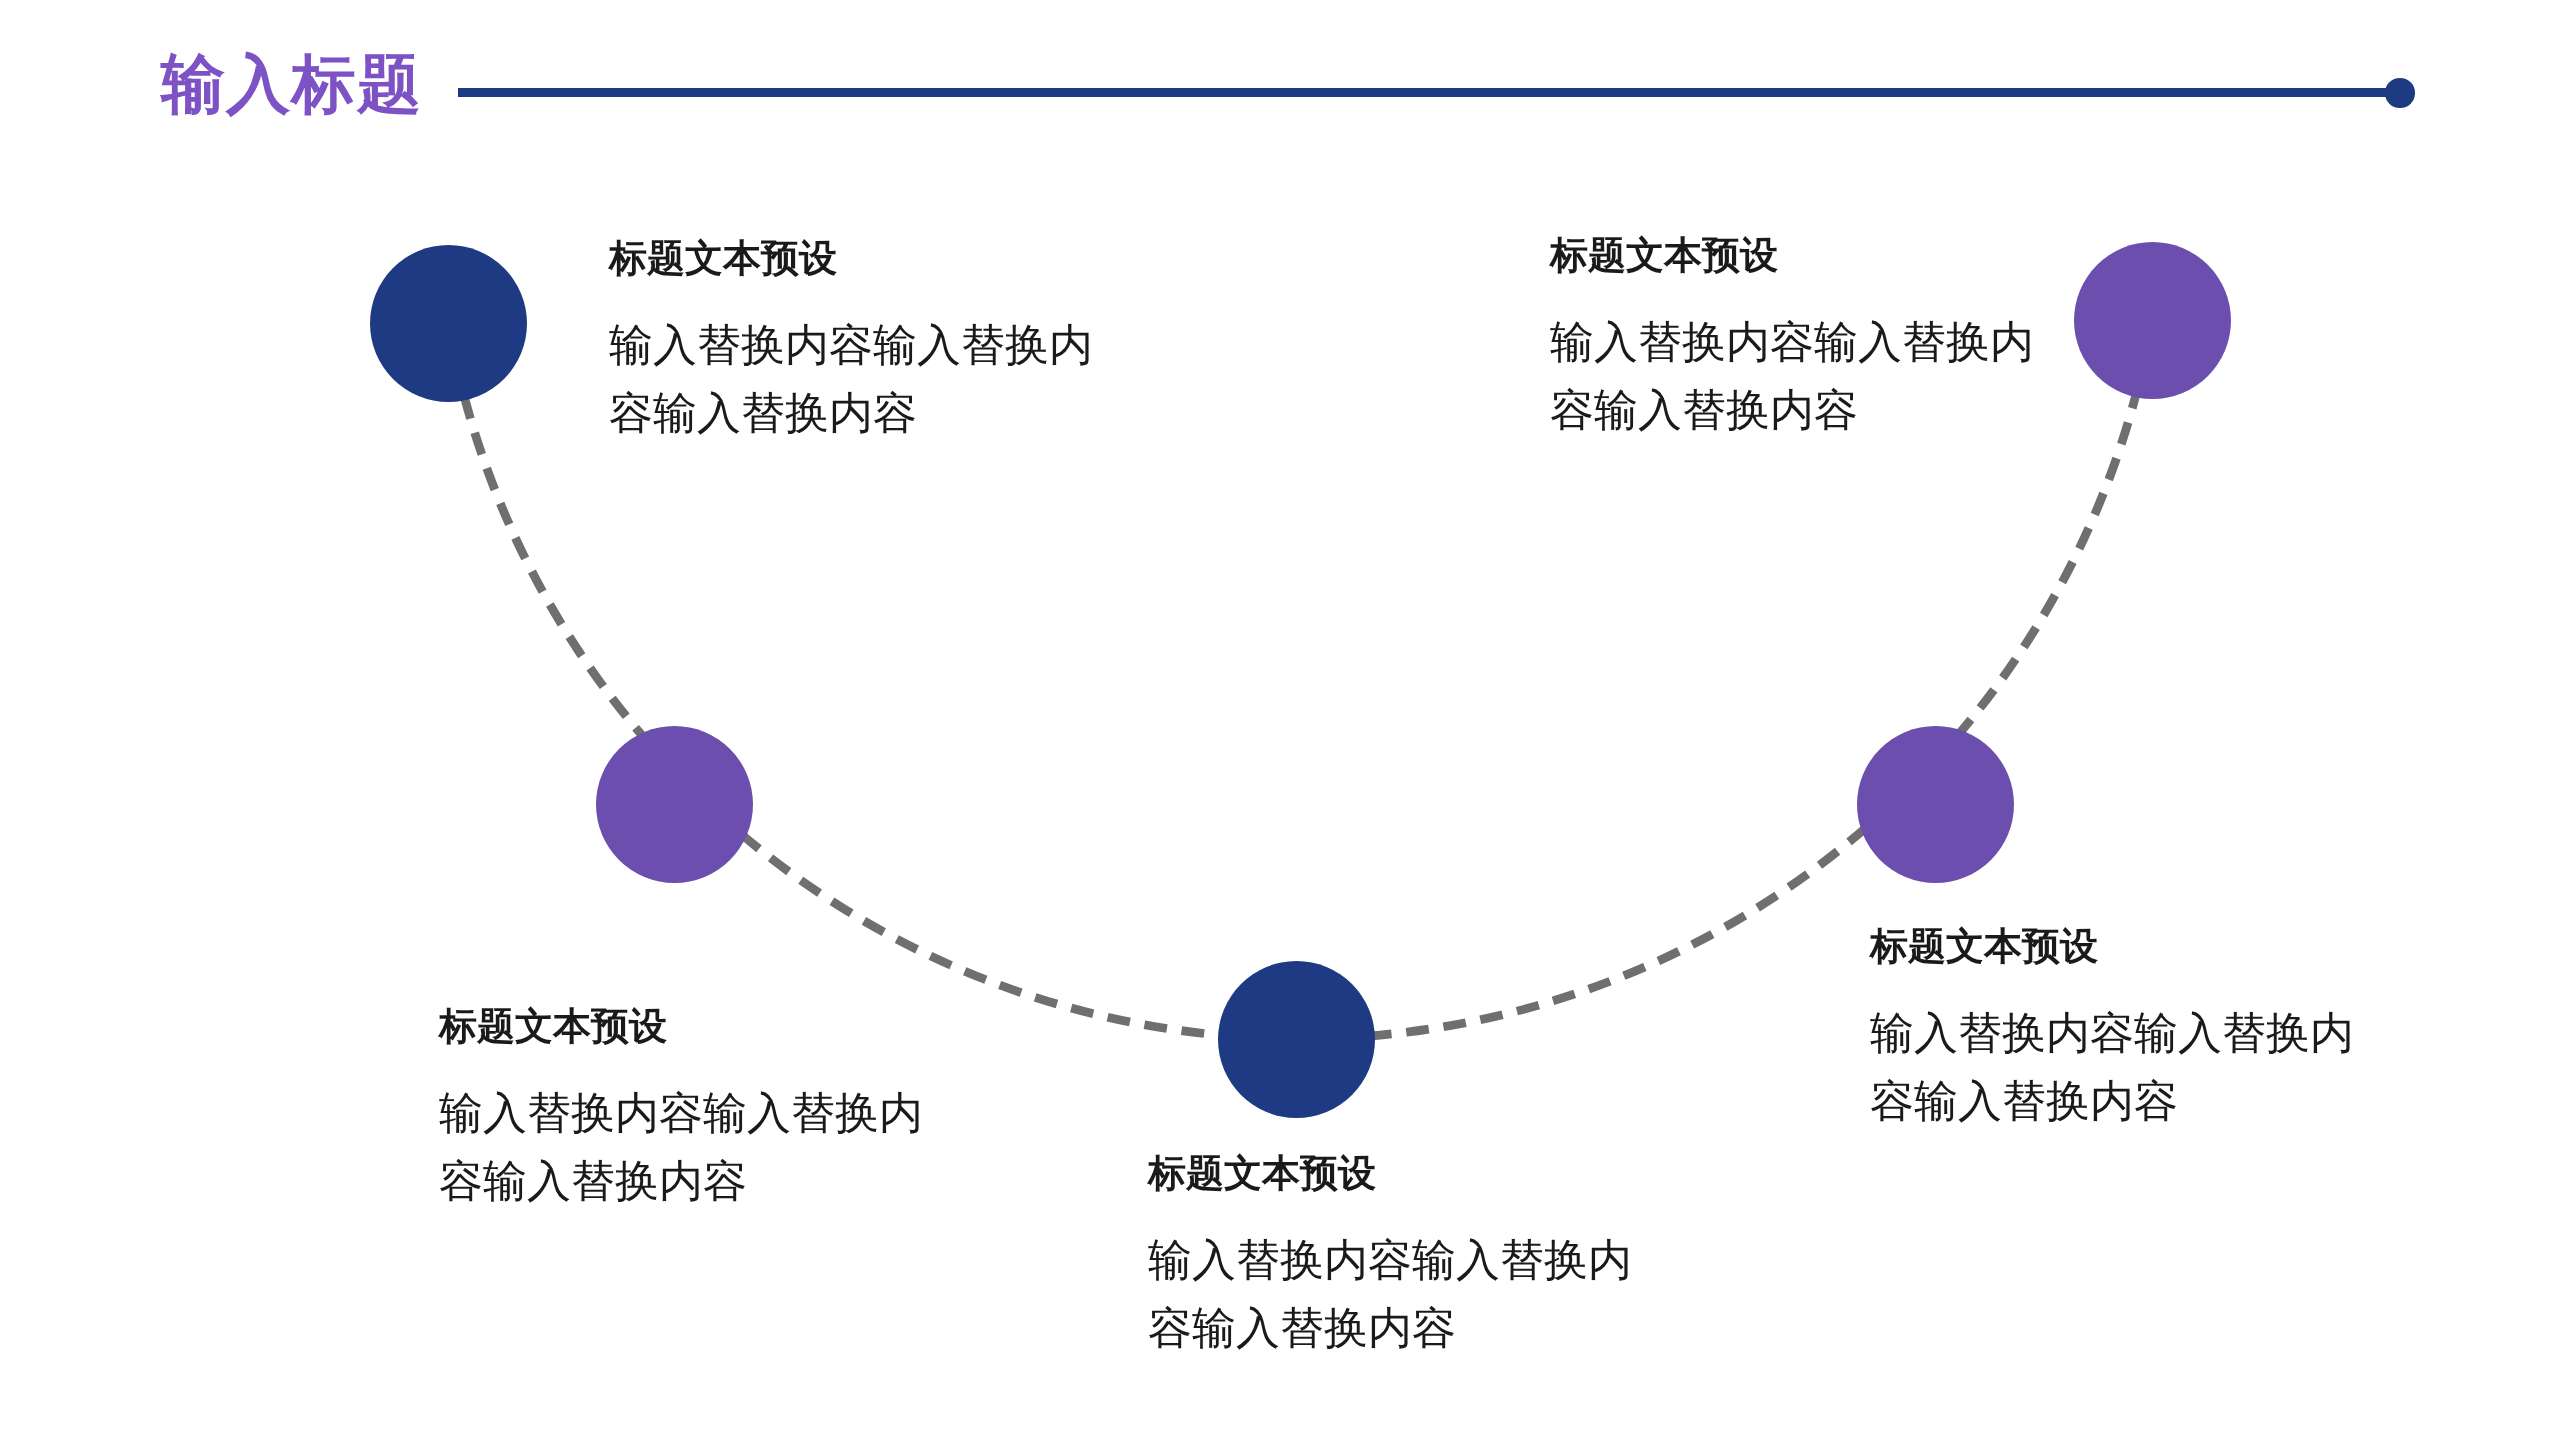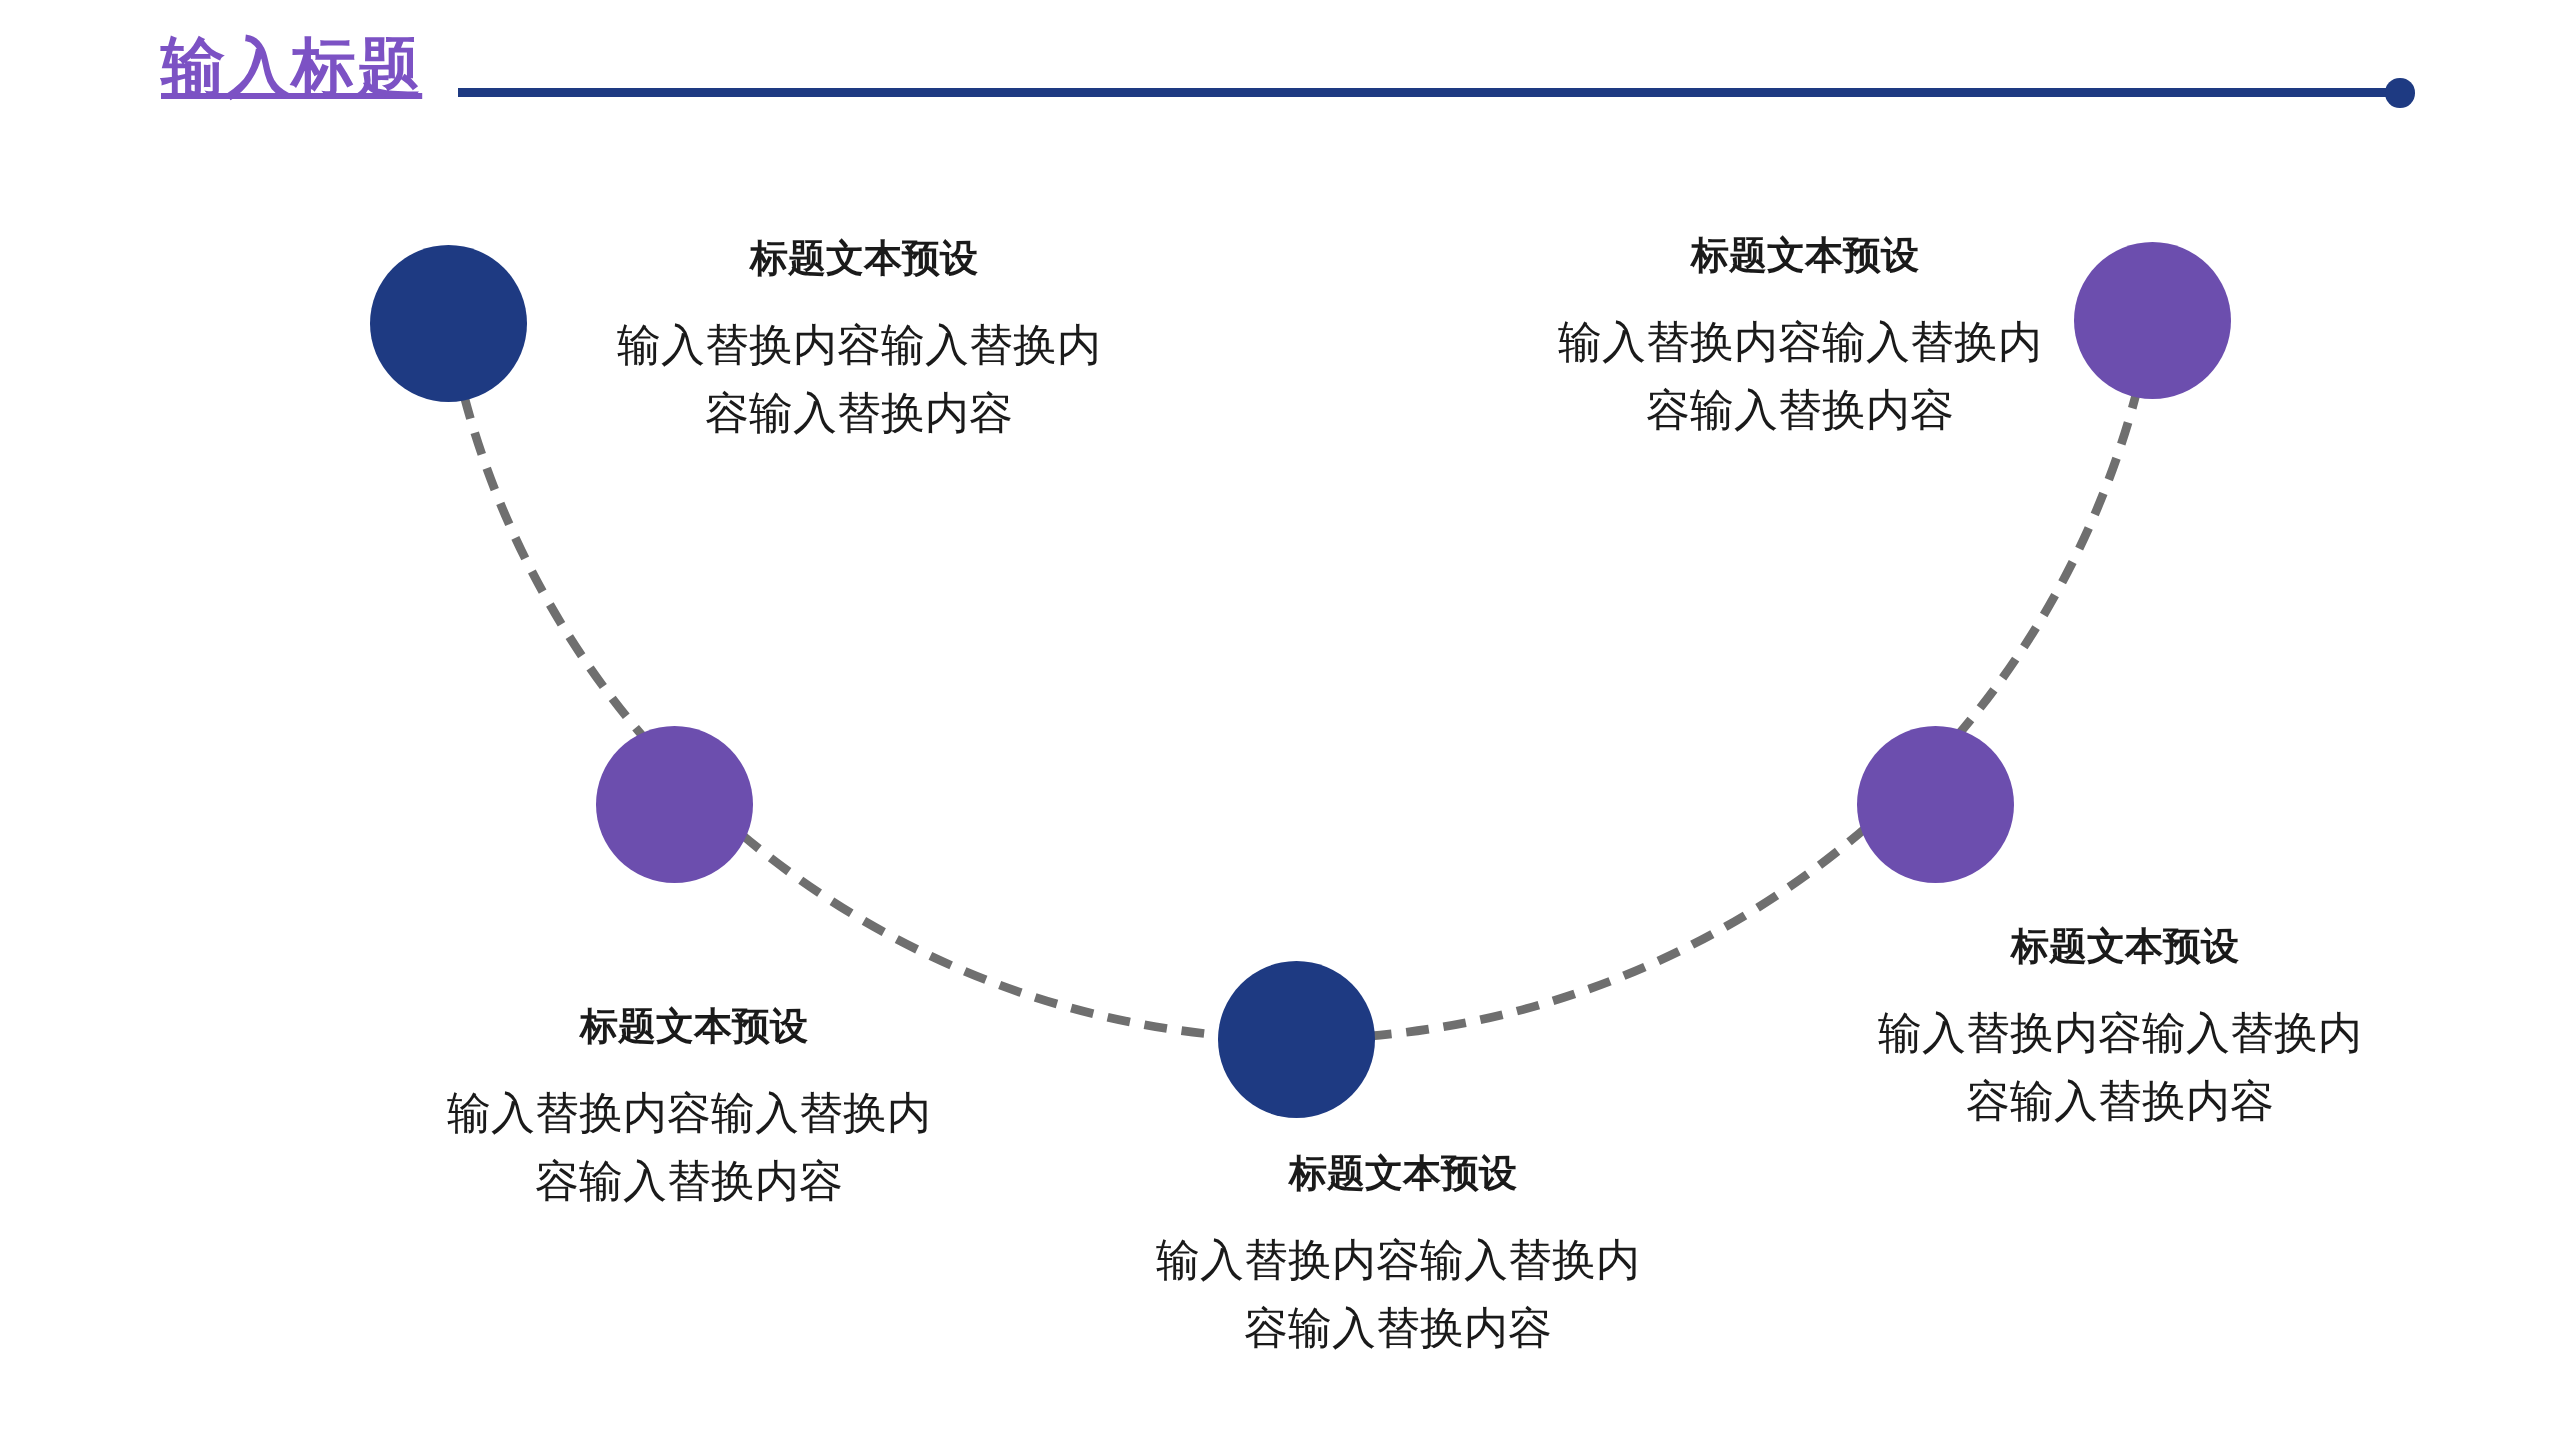--- a/index.html
+++ b/index.html
@@ -6,27 +6,26 @@
   body {
     width: 2576px; height: 1449px;
     background: #ffffff;
     position: relative;
     overflow: hidden;
     font-family: "Liberation Sans", "DejaVu Sans", sans-serif;
   }
   
   .page-title {
     position: absolute;
-    left: 161px; top: 34px;
+    left: 161px; top: 51px;
     font-size: 64px;
     font-weight: bold;
     line-height: 1.05;
     letter-spacing: 1.3px;
     white-space: nowrap;
-    text-decoration: underline;
   }
   .header-line {
     position: absolute;
     left: 458px; top: 88px;
     width: 1933px; height: 9.4px;
   }
   .header-line-dot {
     position: absolute;
     left: 2385px; top: 78px;
     width: 29.5px; height: 29.5px;
@@ -52,21 +51,20 @@
   .c1 { left: 370px;  top: 245px;  }
   .c2 { left: 596px;  top: 726px; }
   .c3 { left: 1218px; top: 961px; }
   .c4 { left: 1857px; top: 726px; }
   .c5 { left: 2074px; top: 242px;  }
   
   .text-block {
     position: absolute;
     width: 510px;
     color: #1a1a1a;
-    text-align: center;
   }
   .text-block h3 {
     margin: 0 0 29.5px 0;
     font-size: 38px;
     font-weight: bold;
     line-height: 1.2;
     white-space: nowrap;
   }
   .text-block p {
     margin: 0;

